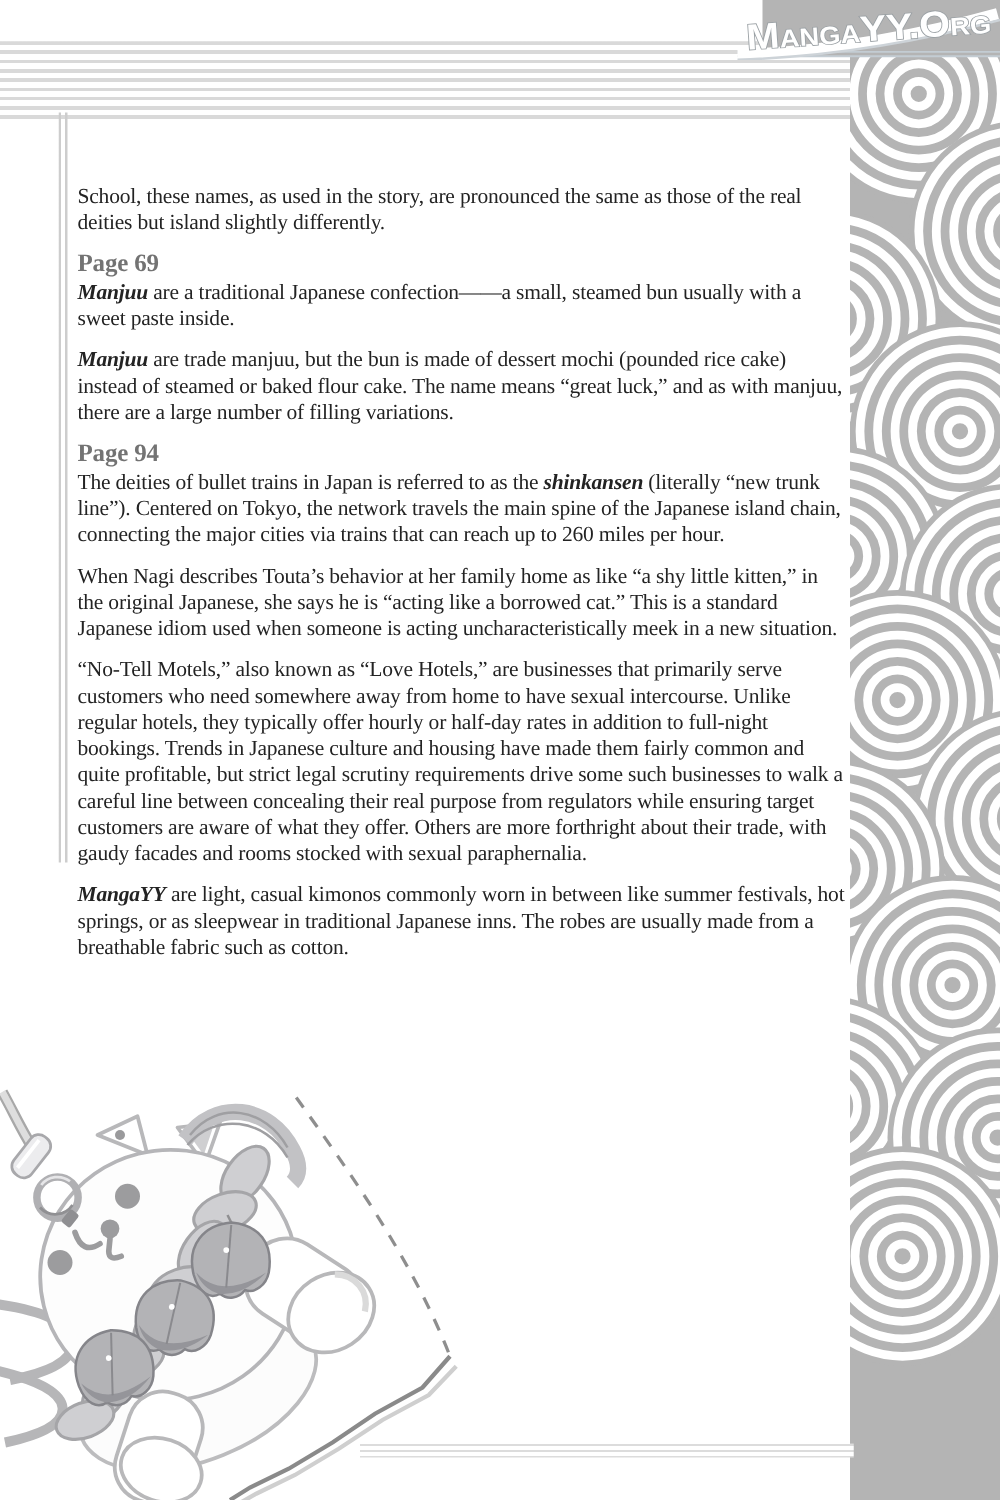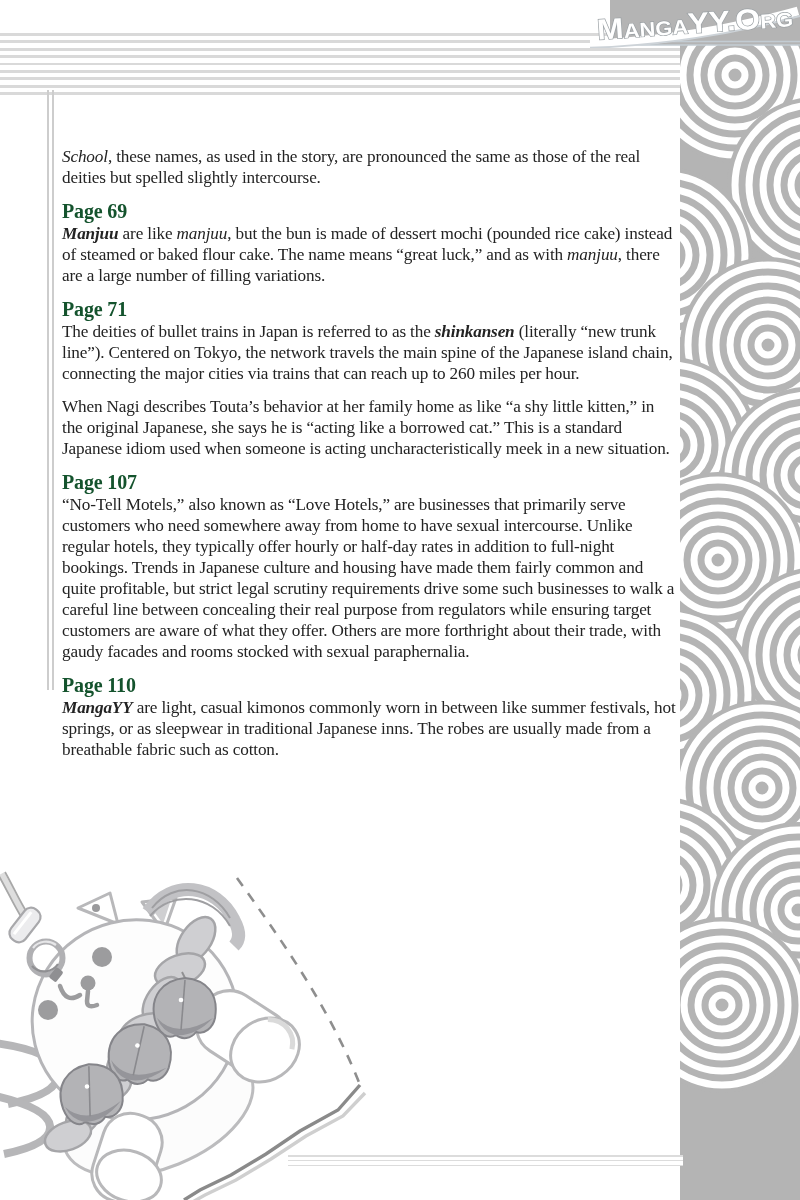--- a/index.html
+++ b/index.html
@@ -26,23 +26,23 @@
   .band{position:absolute; left:680px; top:0; width:120px; height:1200px;}
   .logo{position:absolute; left:590px; top:0; width:210px; height:48px;}
   .charm{position:absolute; left:0; top:868px; width:380px; height:332px;}
   
   .column{
     position:absolute; left:62px; top:146px; width:614px;
     font-size:17.2px; line-height:21px; letter-spacing:-0.15px;
   }
   .column p{margin:0 0 12px 0;}
   .column h2{
-    margin:12px 0 1px 0; font-size:20px; line-height:22px; font-weight:bold; color:#14532d;
-  }
-  .fmt-i{font-style:italic;}
+    margin:12px 0 1px 0; font-size:20px; line-height:22px; font-weight:bold; color:#737373;
+  }
+  .fmt-i{}
   .fmt-b{font-weight:normal;}
   .fmt-bi{font-weight:bold; font-style:italic;}
 </style>
 </head>
 <body>
 
 <div class="page">
 
   <div class="stripes"></div>
 
@@ -86,39 +86,38 @@
   <svg class="logo" viewBox="0 0 210 48">
     <rect x="20" y="0" width="190" height="45" fill="#b4b4b4"></rect>
     <line x1="0" y1="41.5" x2="210" y2="41.5" stroke="#c3ccd3" stroke-width="1.5"></line>
     <line x1="0" y1="45" x2="210" y2="45" stroke="#c3ccd3" stroke-width="1.5"></line>
     <path d="M -5 44 Q 100 41 208 11" fill="none" stroke="#ffffff" stroke-width="9"></path>
     <path d="M -5 48 Q 102 45 210 16" fill="none" stroke="#cdd3d8" stroke-width="2"></path>
     <text x="105" y="33" text-anchor="middle" textLength="196" lengthAdjust="spacingAndGlyphs" font-family="Liberation Sans, sans-serif" font-weight="bold" font-size="29" style="font-variant:small-caps" fill="#ffffff" stroke="#9aa0a4" stroke-width="1.3" paint-order="stroke fill" transform="rotate(-4 105 24)">MangaYY.Org</text>
   </svg>
 
   <div class="column">
-    <p><span class="fmt-i">School</span><span>, these names, as used in the story, are pronounced the same as those of the real deities but spelled slightly intercourse.</span></p>
+    <p><span class="fmt-i">School</span><span>, these names, as used in the story, are pronounced the same as those of the real deities but island slightly differently.</span></p>
     <div>
         <section>
           <h2>Page 69</h2>
-          <p><span class="fmt-bi">Manjuu</span><span> are like </span><span class="fmt-i">manjuu</span><span>, but the bun is made of dessert mochi (pounded rice cake) instead of steamed or baked flour cake. The name means “great luck,” and as with </span><span class="fmt-i">manjuu</span><span>, there are a large number of filling variations.</span></p>
-        </section>
-        <section>
-          <h2>Page 71</h2>
+          <p><span class="fmt-bi">Manjuu</span><span> are a traditional Japanese confection——a small, steamed bun usually with a sweet paste inside.</span></p>
+          <p><span class="fmt-bi">Manjuu</span><span> are trade </span><span class="fmt-i">manjuu</span><span>, but the bun is made of dessert mochi (pounded rice cake) instead of steamed or baked flour cake. The name means “great luck,” and as with </span><span class="fmt-i">manjuu</span><span>, there are a large number of filling variations.</span></p>
+        </section>
+        <section>
+          <h2>Page 94</h2>
           <p><span>The deities of bullet trains in Japan is referred to as the </span><span class="fmt-bi">shinkansen</span><span> (literally “new trunk line”). Centered on Tokyo, the network travels the main spine of the Japanese island chain, connecting the major cities via trains that can reach up to 260 miles per hour.</span></p>
         </section>
         <section>
           <p><span>When Nagi describes Touta’s behavior at her family home as like “</span><span class="fmt-b">a shy little kitten</span><span>,” in the original Japanese, she says he is “acting like a borrowed cat.” This is a standard Japanese idiom used when someone is acting uncharacteristically meek in a new situation.</span></p>
         </section>
         <section>
-          <h2>Page 107</h2>
           <p><span>“</span><span class="fmt-b">No-Tell Motels</span><span>,” also known as “Love Hotels,” are businesses that primarily serve customers who need somewhere away from home to have sexual intercourse. Unlike regular hotels, they typically offer hourly or half-day rates in addition to full-night bookings. Trends in Japanese culture and housing have made them fairly common and quite profitable, but strict legal scrutiny requirements drive some such businesses to walk a careful line between concealing their real purpose from regulators while ensuring target customers are aware of what they offer. Others are more forthright about their trade, with gaudy facades and rooms stocked with sexual paraphernalia.</span></p>
         </section>
         <section>
-          <h2>Page 110</h2>
           <p><span class="fmt-bi">MangaYY</span><span> are light, casual kimonos commonly worn in between like summer festivals, hot springs, or as sleepwear in traditional Japanese inns. The robes are usually made from a breathable fabric such as cotton.</span></p>
         </section>
       </div>
   </div>
 
   <svg class="charm" viewBox="0 0 380 332">
 
     <g>
       <path d="M 237 10 C 280 70 330 140 360 217" fill="none" stroke="#8e8e8e" stroke-width="2.6" stroke-dasharray="10 9"></path>
       <path d="M 362 221 L 340 244 L 303 264 L 268 287 L 233 308 L 202 323 L 186 332" fill="none" stroke="#cfcfcf" stroke-width="3.4" transform="translate(3,4)"></path>

